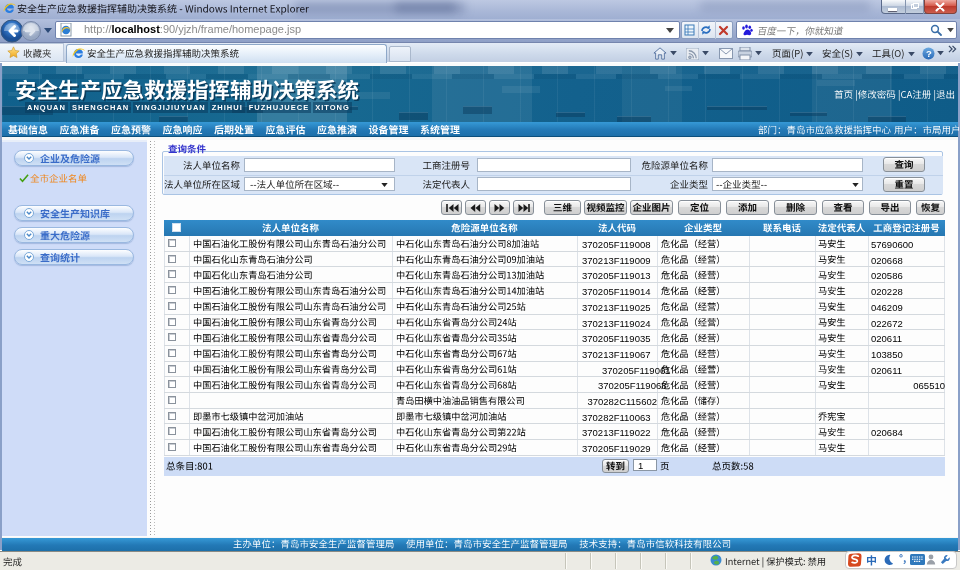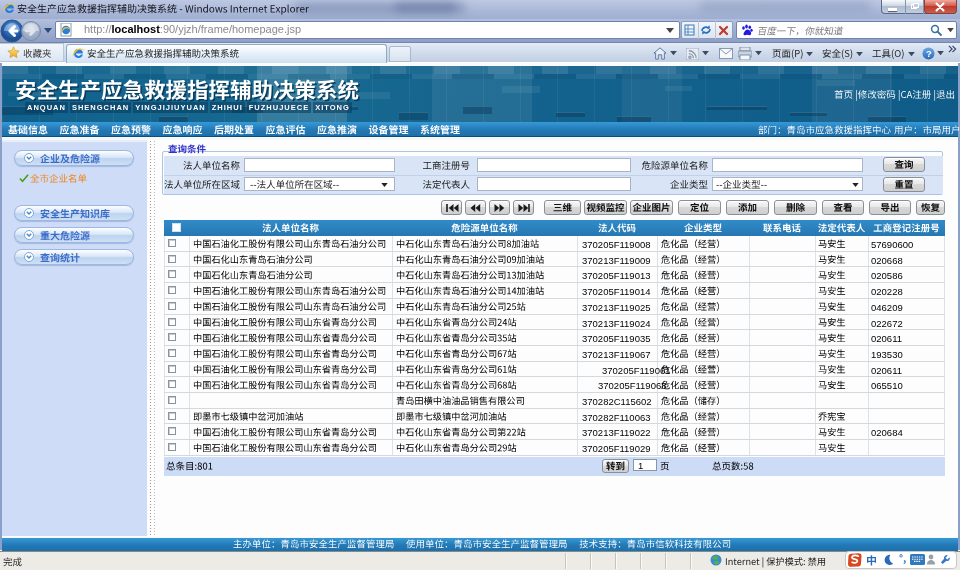--- a/index.html
+++ b/index.html
@@ -281,32 +281,32 @@
 <div style="position:absolute;left:168px;top:317.5px;width:8px;height:8px;background:#fff;border:1px solid #8a929c;box-shadow:inset 1px 1px 0 #c8ccd2;"></div>
 <div style="position:absolute;left:582px;top:317.5px;width:75px;height:11px;font:9.5px 'Liberation Sans';color:#000;">370213F119024</div>
 <div style="position:absolute;left:871px;top:317.5px;width:74px;height:11px;font:9.5px 'Liberation Sans';color:#000;">022672</div>
 <div style="position:absolute;left:164px;top:344.9px;width:781px;height:1px;background:#d4d9de;"></div>
 <div style="position:absolute;left:168px;top:333.2px;width:8px;height:8px;background:#fff;border:1px solid #8a929c;box-shadow:inset 1px 1px 0 #c8ccd2;"></div>
 <div style="position:absolute;left:582px;top:333.2px;width:75px;height:11px;font:9.5px 'Liberation Sans';color:#000;">370205F119035</div>
 <div style="position:absolute;left:871px;top:333.2px;width:74px;height:11px;font:9.5px 'Liberation Sans';color:#000;">020611</div>
 <div style="position:absolute;left:164px;top:360.6px;width:781px;height:1px;background:#d4d9de;"></div>
 <div style="position:absolute;left:168px;top:348.9px;width:8px;height:8px;background:#fff;border:1px solid #8a929c;box-shadow:inset 1px 1px 0 #c8ccd2;"></div>
 <div style="position:absolute;left:582px;top:348.9px;width:75px;height:11px;font:9.5px 'Liberation Sans';color:#000;">370213F119067</div>
-<div style="position:absolute;left:871px;top:348.9px;width:74px;height:11px;font:9.5px 'Liberation Sans';color:#000;">193530</div>
+<div style="position:absolute;left:871px;top:348.9px;width:74px;height:11px;font:9.5px 'Liberation Sans';color:#000;">103850</div>
 <div style="position:absolute;left:164px;top:376.3px;width:781px;height:1px;background:#d4d9de;"></div>
 <div style="position:absolute;left:168px;top:364.6px;width:8px;height:8px;background:#fff;border:1px solid #8a929c;box-shadow:inset 1px 1px 0 #c8ccd2;"></div>
 <div style="position:absolute;left:582px;top:364.6px;width:75px;height:11px;font:9.5px 'Liberation Sans';color:#000;margin-left:20px;">370205F119061</div>
 <div style="position:absolute;left:871px;top:364.6px;width:74px;height:11px;font:9.5px 'Liberation Sans';color:#000;">020611</div>
 <div style="position:absolute;left:164px;top:392.0px;width:781px;height:1px;background:#d4d9de;"></div>
 <div style="position:absolute;left:168px;top:380.3px;width:8px;height:8px;background:#fff;border:1px solid #8a929c;box-shadow:inset 1px 1px 0 #c8ccd2;"></div>
 <div style="position:absolute;left:598px;top:380.3px;width:75px;height:11px;font:9.5px 'Liberation Sans';color:#000;">370205F119068</div>
-<div style="position:absolute;left:871px;top:380.3px;width:74px;height:11px;font:9.5px 'Liberation Sans';color:#000;">065510</div>
+<div style="position:absolute;left:871px;top:380.3px;width:74px;height:11px;font:9.5px 'Liberation Sans';color:#000;text-align:right;">065510</div>
 <div style="position:absolute;left:164px;top:407.7px;width:781px;height:1px;background:#d4d9de;"></div>
 <div style="position:absolute;left:168px;top:396.0px;width:8px;height:8px;background:#fff;border:1px solid #8a929c;box-shadow:inset 1px 1px 0 #c8ccd2;"></div>
-<div style="position:absolute;left:582px;top:396.0px;width:75px;height:11px;font:9.5px 'Liberation Sans';color:#000;">370282C115602</div>
+<div style="position:absolute;left:582px;top:396.0px;width:75px;height:11px;font:9.5px 'Liberation Sans';color:#000;text-align:right;">370282C115602</div>
 <div style="position:absolute;left:164px;top:423.4px;width:781px;height:1px;background:#d4d9de;"></div>
 <div style="position:absolute;left:168px;top:411.7px;width:8px;height:8px;background:#fff;border:1px solid #8a929c;box-shadow:inset 1px 1px 0 #c8ccd2;"></div>
 <div style="position:absolute;left:582px;top:411.7px;width:75px;height:11px;font:9.5px 'Liberation Sans';color:#000;">370282F110063</div>
 <div style="position:absolute;left:164px;top:439.1px;width:781px;height:1px;background:#d4d9de;"></div>
 <div style="position:absolute;left:168px;top:427.4px;width:8px;height:8px;background:#fff;border:1px solid #8a929c;box-shadow:inset 1px 1px 0 #c8ccd2;"></div>
 <div style="position:absolute;left:582px;top:427.4px;width:75px;height:11px;font:9.5px 'Liberation Sans';color:#000;">370213F119022</div>
 <div style="position:absolute;left:871px;top:427.4px;width:74px;height:11px;font:9.5px 'Liberation Sans';color:#000;">020684</div>
 <div style="position:absolute;left:164px;top:454.8px;width:781px;height:1px;background:#d4d9de;"></div>
 <div style="position:absolute;left:168px;top:443.1px;width:8px;height:8px;background:#fff;border:1px solid #8a929c;box-shadow:inset 1px 1px 0 #c8ccd2;"></div>
 <div style="position:absolute;left:582px;top:443.1px;width:75px;height:11px;font:9.5px 'Liberation Sans';color:#000;">370205F119029</div>

